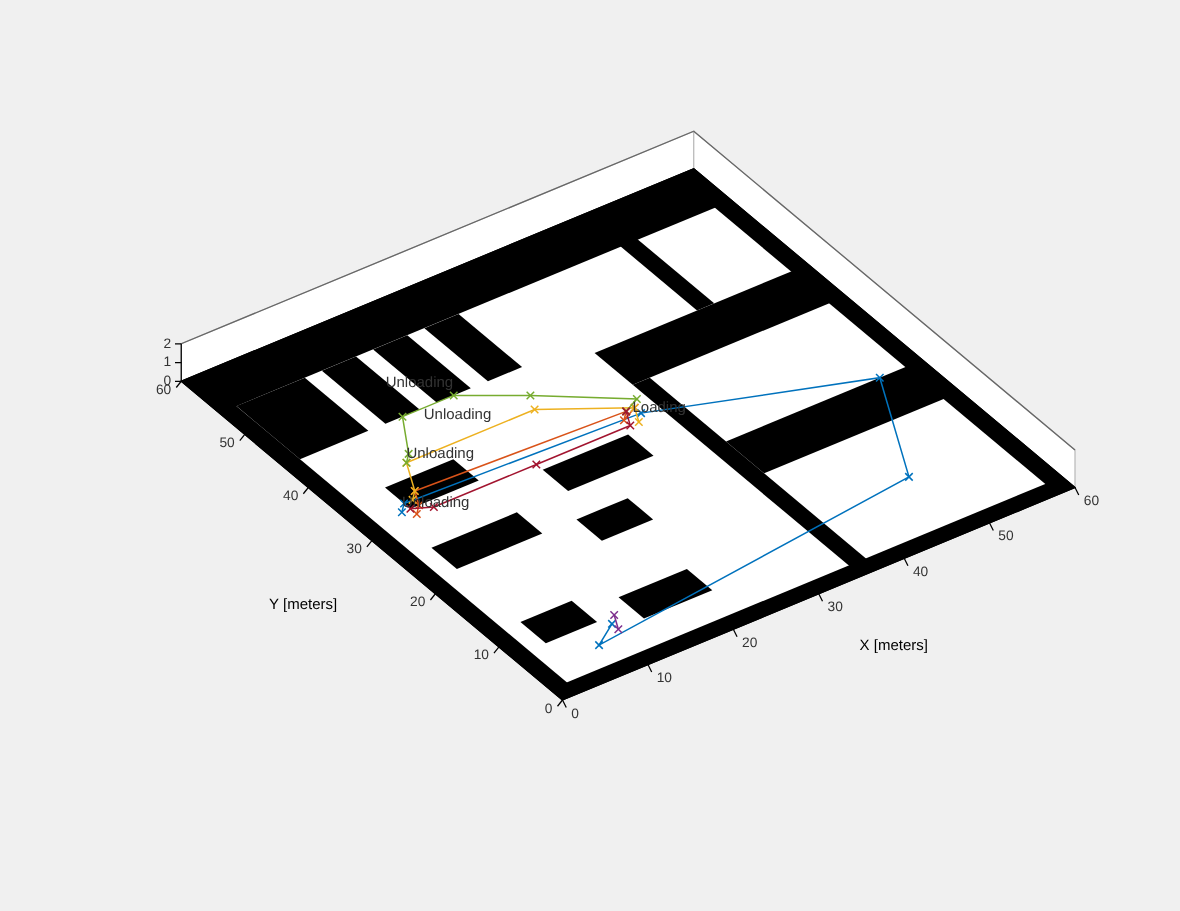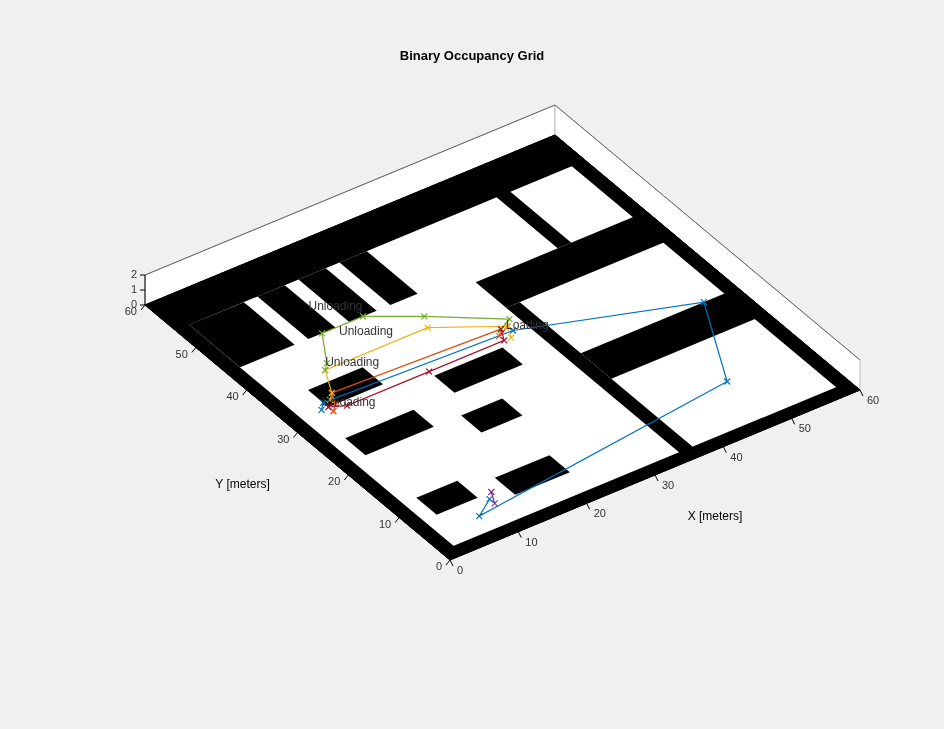--- a/index.html
+++ b/index.html
@@ -47,21 +47,20 @@
     fill: #333;
   }
   .axis-line { stroke: #000; stroke-width: 1; }
   .path-line { fill:none; stroke-width:1.2; }
   .marker { stroke-width:1.2; }
 </style>
 </head>
 <body>
 
 <div class="figure">
-  <div class="title">Binary Occupancy Grid</div>
 
   <div class="plot-wrap">
     <svg id="plot" width="820" height="640" viewBox="0 0 820 640">
         <polygon points="75,265 485,95 485,65 75,235" fill="#ffffff" stroke="#bbb" class=""></polygon>
         <polygon points="790,350 485,95 485,65 790,320" fill="#ffffff" stroke="#bbb" class=""></polygon>
         <line x1="75" y1="235" x2="485" y2="65" stroke="#666" class="" stroke-width="1"></line>
         <line x1="790" y1="320" x2="485" y2="65" stroke="#666" class="" stroke-width="1"></line>
         <polygon points="380,520 790,350 485,95 75,265" fill="#ffffff" stroke="#000" class=""></polygon>
         <polygon points="105.5,290.5 515.5,120.5 485,95 75,265" fill="#000" stroke="none" class=""></polygon>
         <polygon points="380,520 790,350 779.8333333333334,341.5 369.8333333333333,511.5" fill="#000" stroke="none" class=""></polygon>

